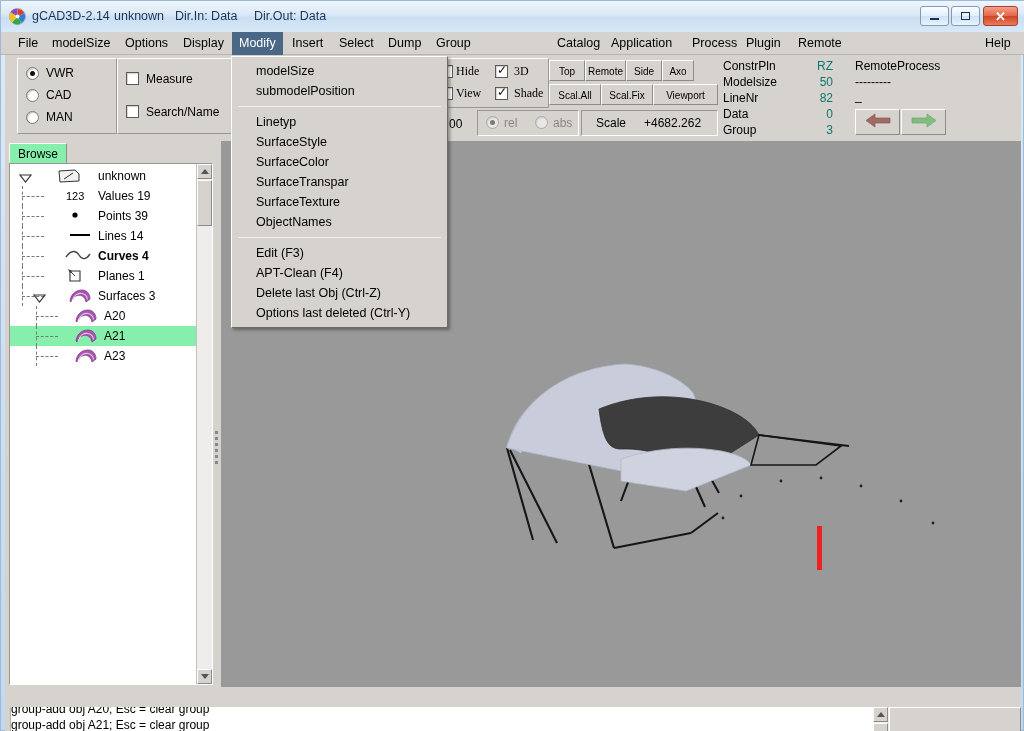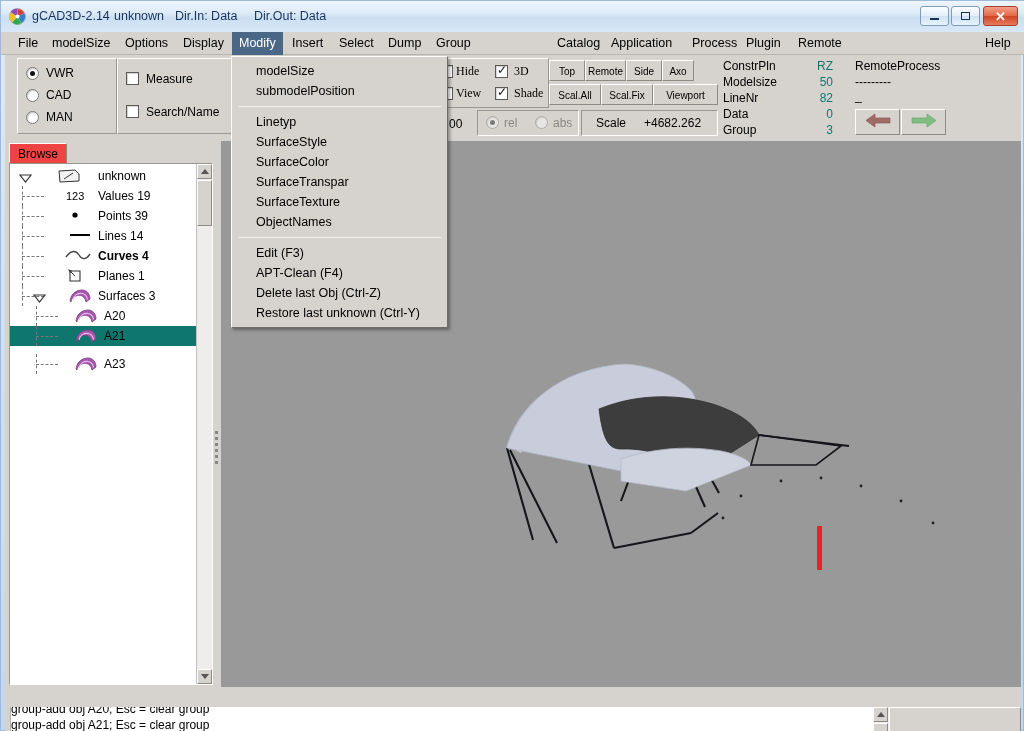--- a/index.html
+++ b/index.html
@@ -125,30 +125,30 @@
     display: flex; align-items: center; justify-content: center;
   }
 
   
   #leftpanel { position: absolute; left: 0px; top: 86px; width: 208px; height: 566px; }
   #browse-tabstrip {
     position: absolute; left: 0; top: 0; width: 208px; height: 22px; background: #d6d3ce;
   }
   #browse-tab {
     position: absolute; left: 4px; top: 2px; height: 20px; padding: 0 8px; line-height: 20px;
-    font-size: 12px; background: #ef4444;
+    font-size: 12px; background: #86efac;
     border: 1px solid; border-color: #fff #8e8a84 transparent #fff;
   }
   #tree {
     position: absolute; left: 4px; top: 22px; width: 204px; height: 522px;
     background: #fff; border: 1px solid; border-color: #9a9690 #fff #fff #9a9690;
     overflow: hidden;
   }
   .trow { position: absolute; left: 0; width: 186px; height: 20px; }
-  .trow.sel { background: #0f766e; }
+  .trow.sel { background: #86efac; }
   .tlabel { position: absolute; top: 3px; font-size: 12px; color: #000; white-space: nowrap; }
   .ticon { position: absolute; top: 3px; }
 
   #tree-scroll {
     position: absolute; right: 0; top: 0; width: 16px; height: 520px;
     background: #efedeb; border-left: 1px solid #c4c1bc;
   }
   .sb-arrow {
     position: absolute; left: 0; width: 15px; height: 15px; background: #d6d3ce;
     border: 1px solid; border-color: #fff #8e8a84 #8e8a84 #fff;
@@ -451,21 +451,21 @@
             </div>
             <div class="trow sel" style="top: 162px;">
               <div style="position: absolute; left: 26px; top: 10px; width: 22px; border-top: 1px dashed rgb(119, 119, 119);"></div>
               <div style="position: absolute; left: 26px; top: 0px; width: 0px; height: 20px; border-left: 1px dashed rgb(119, 119, 119);"></div>
               <span class="ticon" style="left: 64px;"><svg width="24" height="15" viewBox="0 0 24 15">
                   <path d="M2 12 C 3 4, 9 1, 14 1 C 19 1, 22 5, 22 10 L 18 13 C 17 7, 12 5, 8 7 C 5 8, 3 10, 3 13 Z" fill="#a855b0" stroke="#7c3d85" stroke-width="0.8"></path>
                   <path d="M5 11 C 6 6, 10 4, 14 4.5 C 17 5, 19 7.5, 19.5 10.5" fill="none" stroke="#e3c4e8" stroke-width="1.2"></path>
                 </svg></span>
               <span class="tlabel" style="left: 94px;">A21</span>
             </div>
-            <div class="trow" style="top: 182px; margin-top: 8px;">
+            <div class="trow" style="top: 182px;">
               <div style="position: absolute; left: 26px; top: 10px; width: 22px; border-top: 1px dashed rgb(119, 119, 119);"></div>
               <div style="position: absolute; left: 26px; top: 0px; width: 0px; height: 20px; border-left: 1px dashed rgb(119, 119, 119);"></div>
               <span class="ticon" style="left: 64px;"><svg width="24" height="15" viewBox="0 0 24 15">
                   <path d="M2 12 C 3 4, 9 1, 14 1 C 19 1, 22 5, 22 10 L 18 13 C 17 7, 12 5, 8 7 C 5 8, 3 10, 3 13 Z" fill="#a855b0" stroke="#7c3d85" stroke-width="0.8"></path>
                   <path d="M5 11 C 6 6, 10 4, 14 4.5 C 17 5, 19 7.5, 19.5 10.5" fill="none" stroke="#e3c4e8" stroke-width="1.2"></path>
                 </svg></span>
               <span class="tlabel" style="left: 94px;">A23</span>
             </div>
           </div>
 
@@ -563,16 +563,16 @@
       <div class="dd-item">Linetyp</div>
       <div class="dd-item">SurfaceStyle</div>
       <div class="dd-item">SurfaceColor</div>
       <div class="dd-item">SurfaceTranspar</div>
       <div class="dd-item">SurfaceTexture</div>
       <div class="dd-item">ObjectNames</div>
       <div class="dd-sep"></div>
       <div class="dd-item">Edit  (F3)</div>
       <div class="dd-item">APT-Clean  (F4)</div>
       <div class="dd-item">Delete last Obj  (Ctrl-Z)</div>
-      <div class="dd-item">Restore last unknown  (Ctrl-Y)</div>
+      <div class="dd-item">Options last deleted  (Ctrl-Y)</div>
     </div>
 
 </div>
 
 </body></html>

